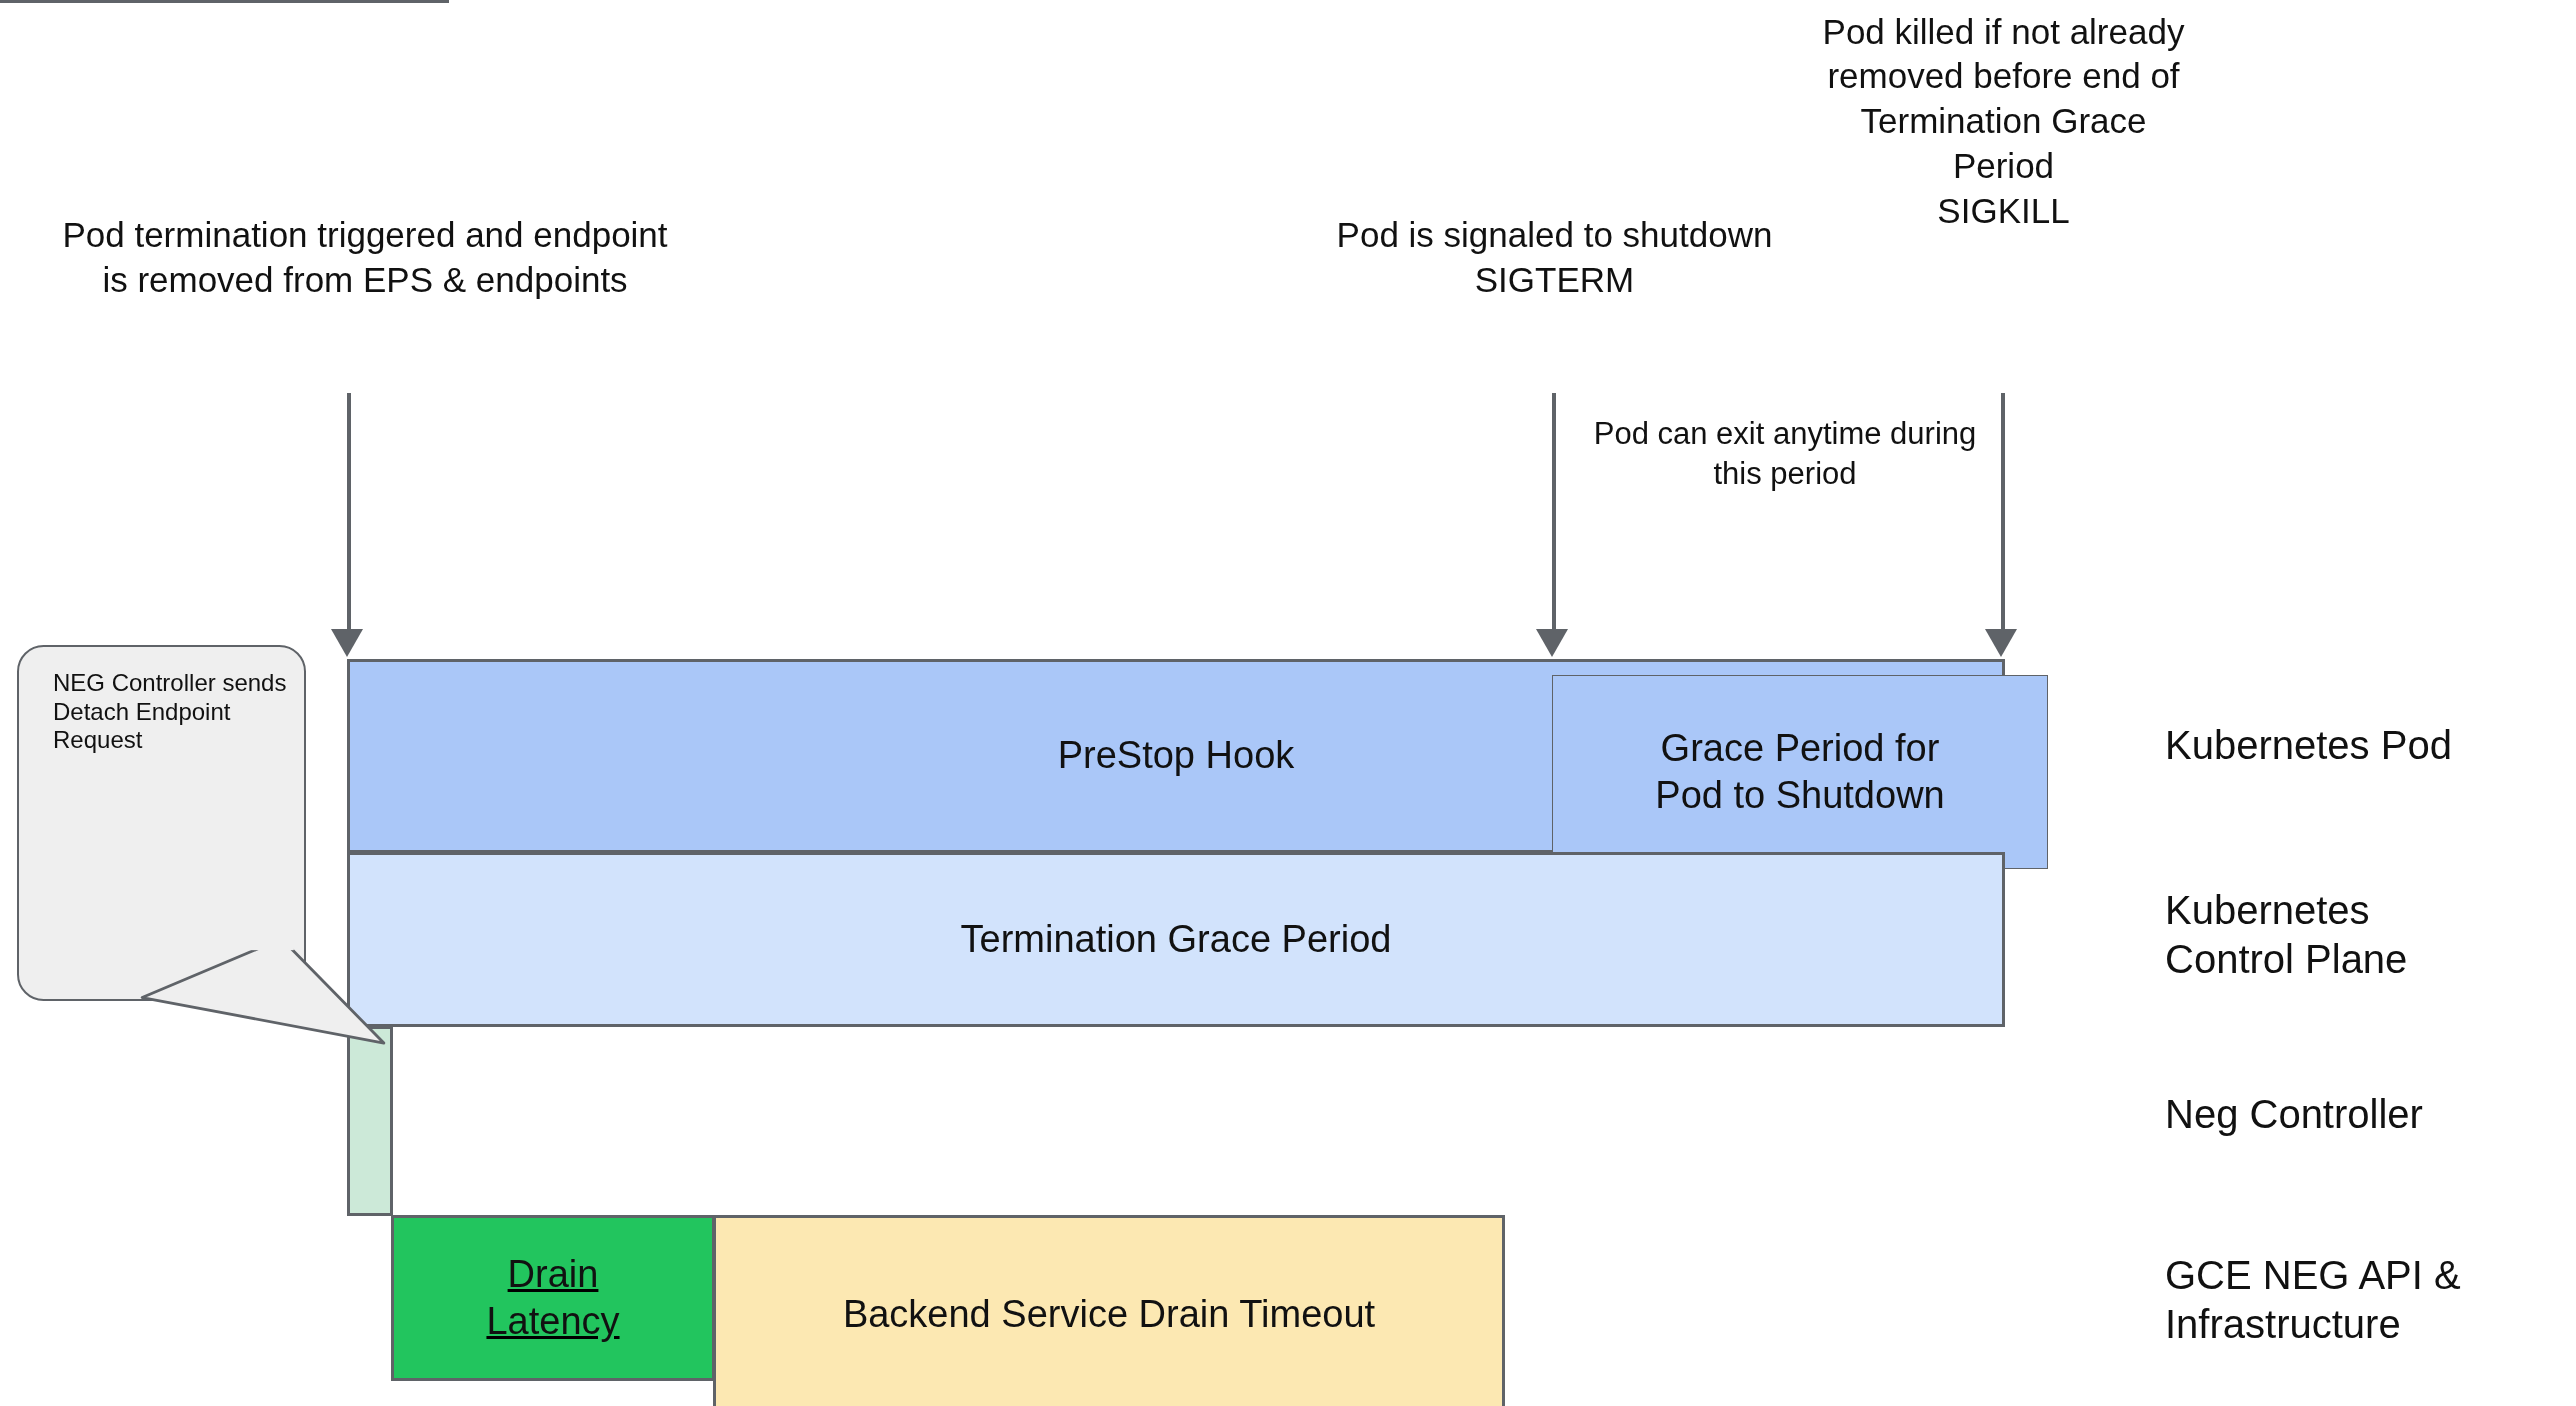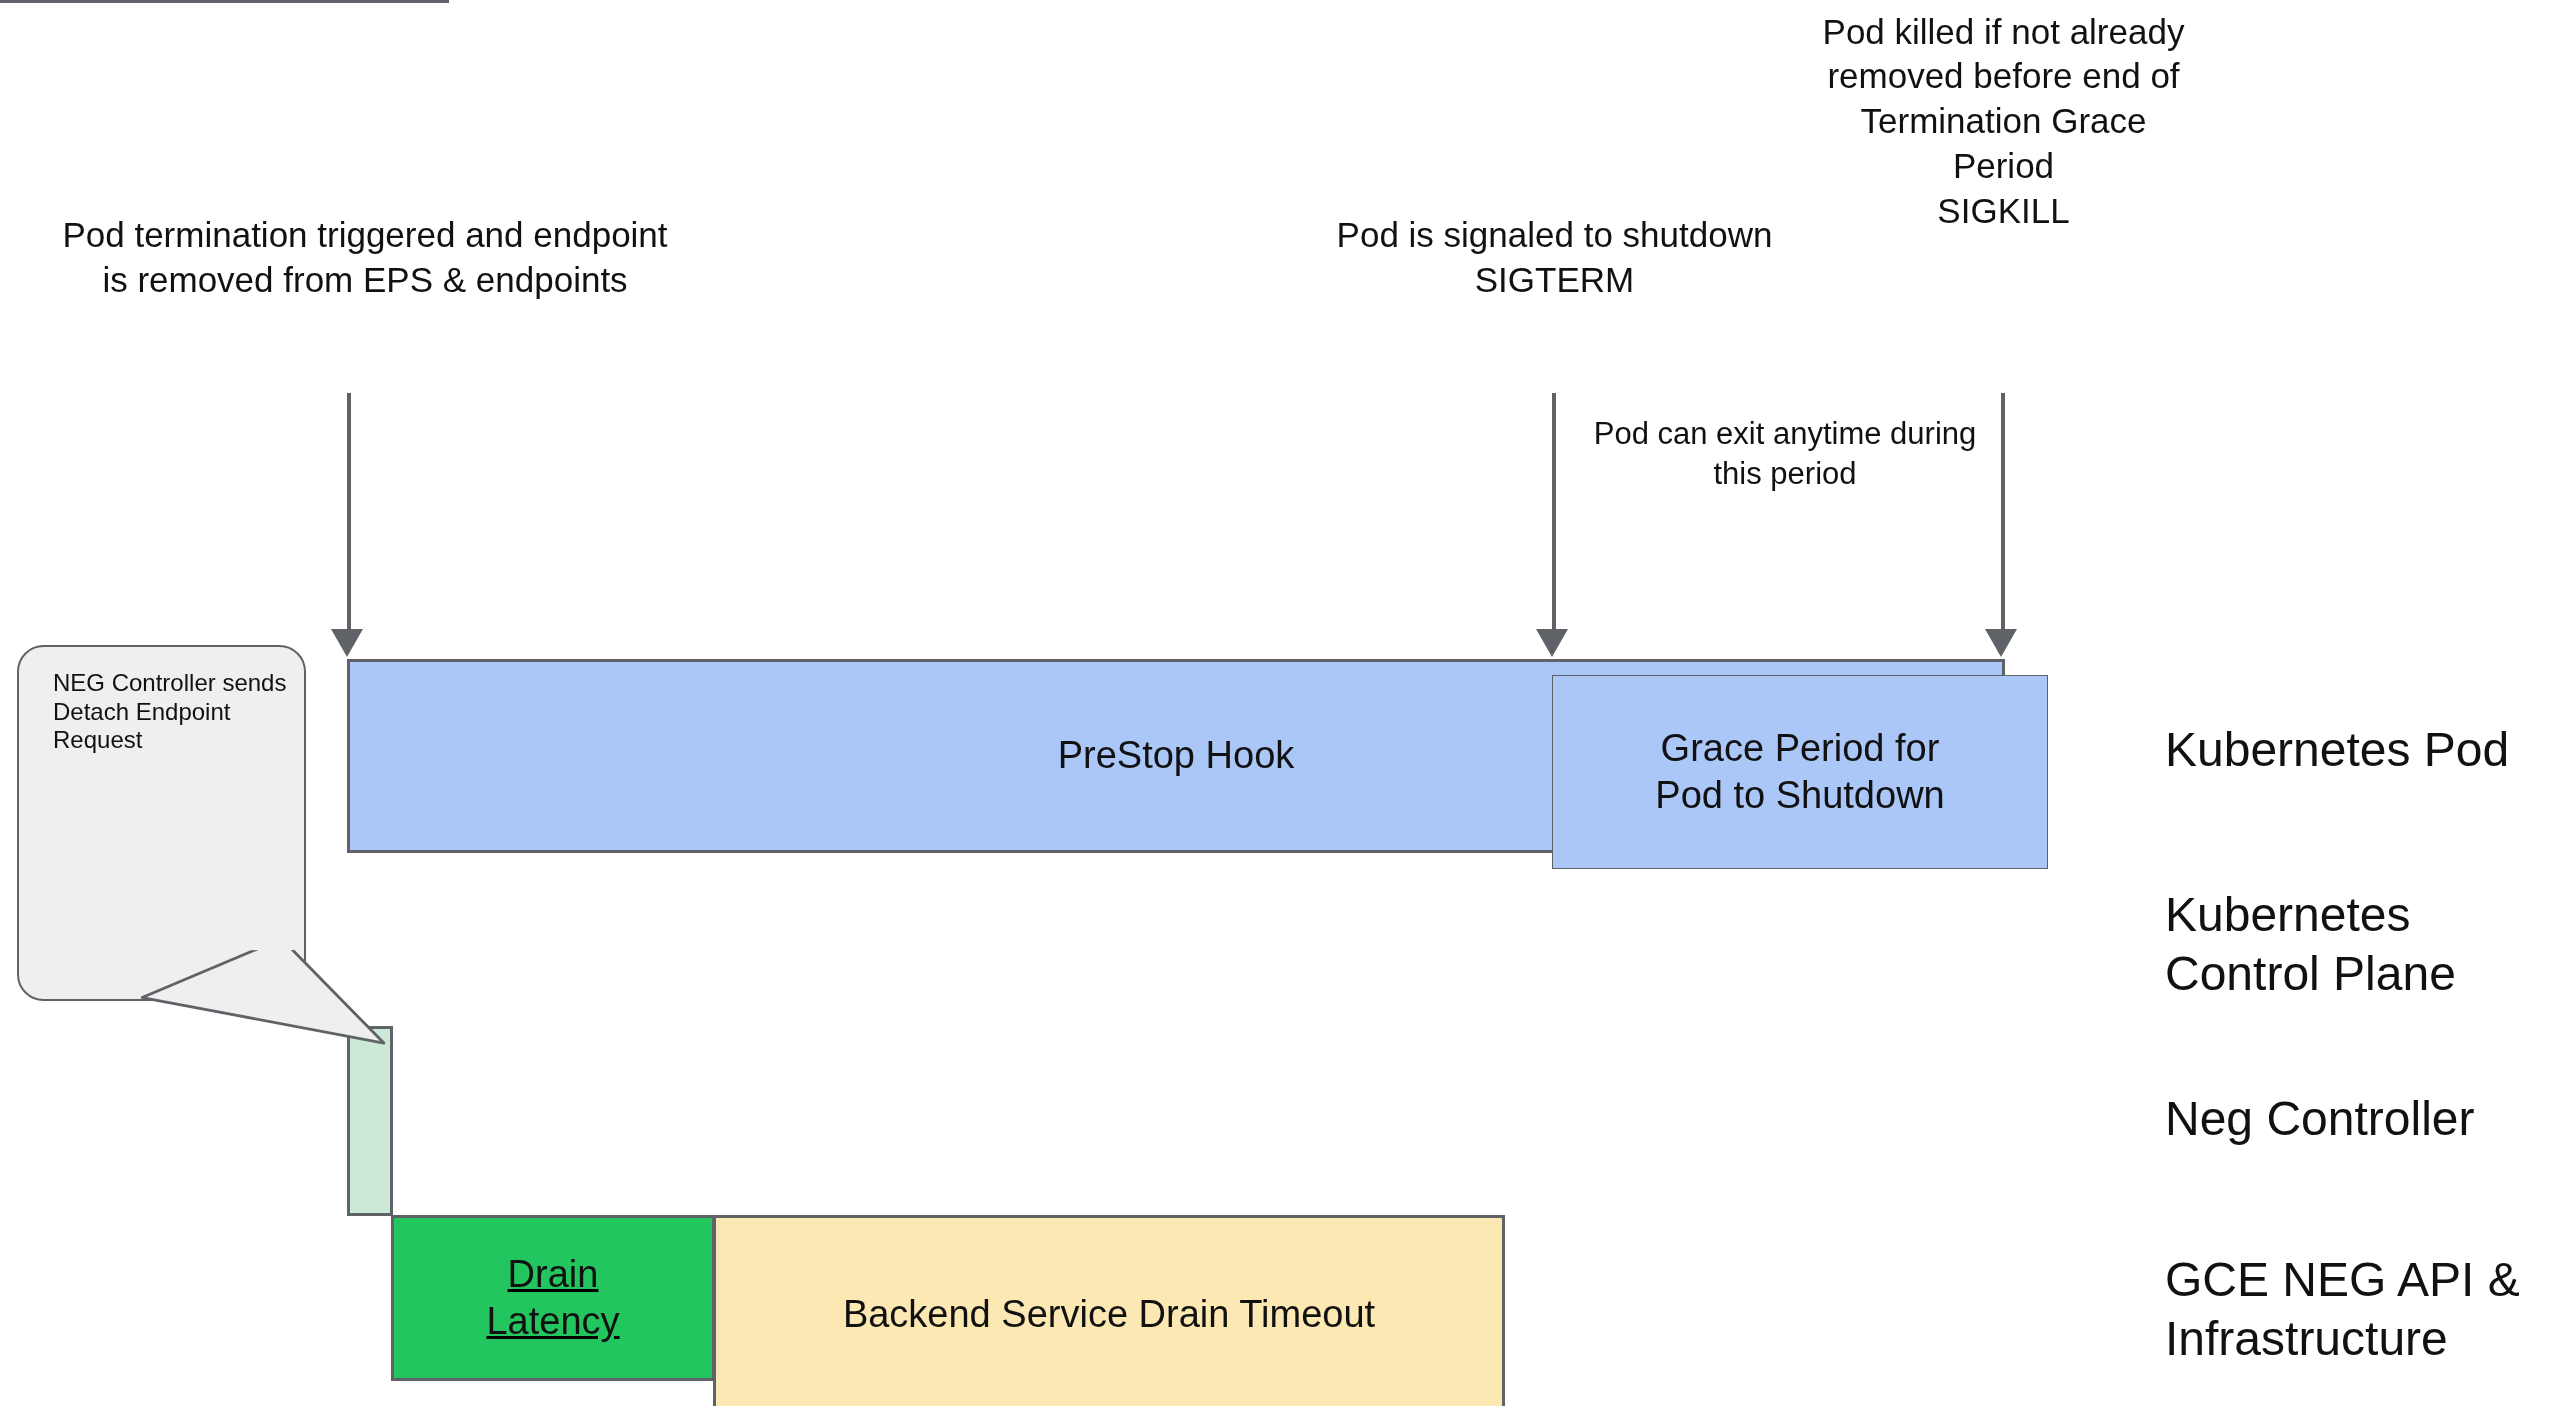--- a/index.html
+++ b/index.html
@@ -74,21 +74,21 @@
     box-sizing:border-box;
   }
   #callout-text{
     position:absolute;left:53px;top:669px;width:256px;
     font-size:24px;line-height:1.19;
   }
   #callout-tail{position:absolute;left:0;top:626px;width:436px;height:436px;
     pointer-events:none;}
 
   
-  .legend{position:absolute;font-size:48px;line-height:1.22;left:2165px;color:#111111;}
+  .legend{position:absolute;font-size:40px;line-height:1.22;left:2165px;color:#111111;}
   #legend-pod{top:721px;}
   #legend-cp{top:886px;}
   #legend-neg{top:1090px;}
   #legend-gce{top:1251px;}
 </style>
 </head>
 <body>
 
 <div id="stage">
 
@@ -115,20 +115,23 @@
 
   <div class="bar" id="bar-prestop">
     <span class="lbl">PreStop Hook</span>
   </div>
 
   <div class="bar" id="bar-grace">
     <span class="lbl" style="white-space:pre-line">Grace Period for
 Pod to Shutdown</span>
   </div>
 
+  <div class="bar" id="bar-tgp">
+    <span class="lbl">Termination Grace Period</span>
+  </div>
 
   <div class="bar" id="bar-neg">
     <span class="lbl"></span>
   </div>
 
   <div class="bar" id="bar-drain-latency">
     <span class="lbl" style="white-space:pre-line">Drain
 Latency</span>
   </div>
 

